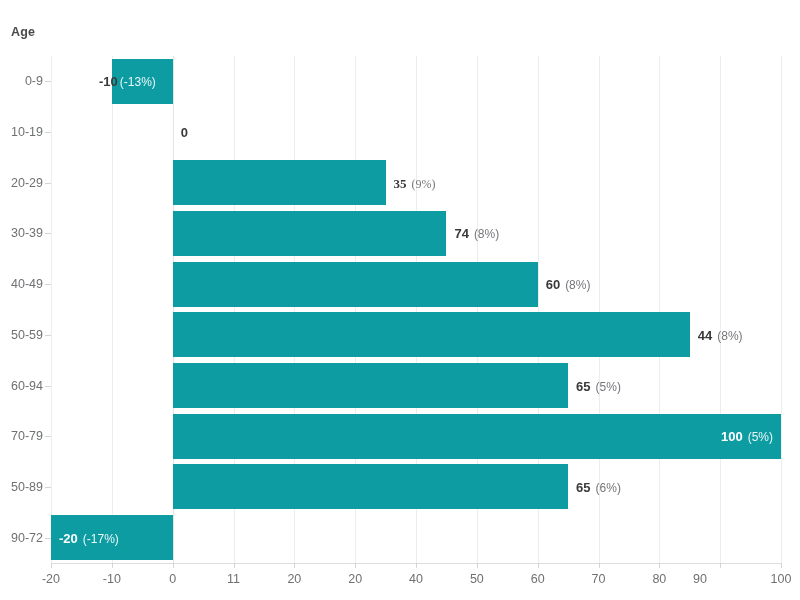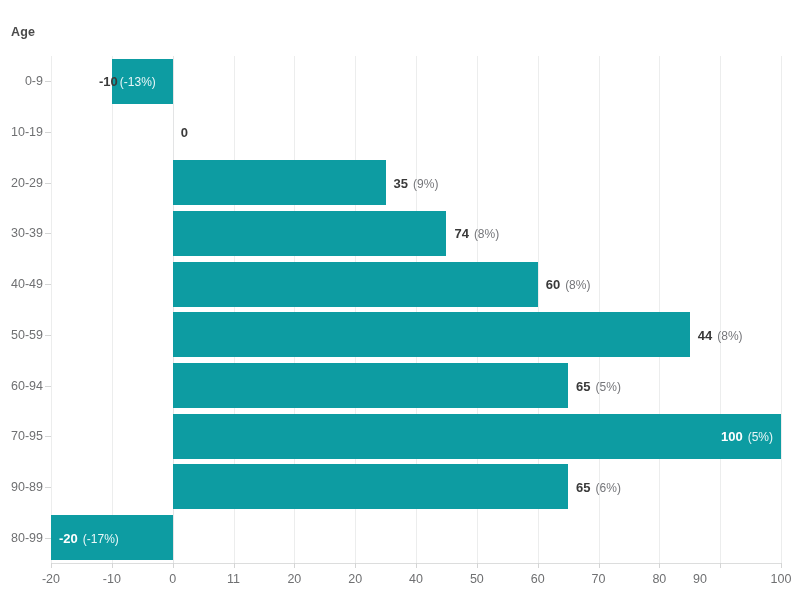--- a/index.html
+++ b/index.html
@@ -116,21 +116,21 @@
         <div class="bar" style="left: 121.667px; top: 205.65px; width: 365px; height: 45px; background: rgb(13, 156, 162);"></div>
         <div class="bar" style="left: 121.667px; top: 256.35px; width: 517.083px; height: 45px; background: rgb(13, 156, 162);"></div>
         <div class="bar" style="left: 121.667px; top: 307.05px; width: 395.417px; height: 45px; background: rgb(13, 156, 162);"></div>
         <div class="bar" style="left: 121.667px; top: 357.75px; width: 608.333px; height: 45px; background: rgb(13, 156, 162);"></div>
         <div class="bar" style="left: 121.667px; top: 408.45px; width: 395.417px; height: 45px; background: rgb(13, 156, 162);"></div>
         <div class="bar" style="left: 0px; top: 459.15px; width: 121.667px; height: 45px; background: rgb(13, 156, 162);"></div>
       </div>
     <div id="vlabels">
         <div class="vlabel inside" style="top: 25.35px; left: 68.8333px;"><span class="num" style="color: rgb(58, 58, 58); position: absolute; right: calc(100% + 2px);">-10</span><span class="pct" style="margin-left: 0px; margin-top: 40px;">(-13%)</span></div>
         <div class="vlabel" style="top: 76.05px; left: 129.667px;"><span class="num">0</span></div>
-        <div class="vlabel" style="top: 126.75px; left: 342.583px;"><span class="num">35</span><span class="pct">(9%)</span></div>
+        <div class="vlabel" style="top: 126.75px; left: 342.583px; font-family: Liberation Serif, serif;"><span class="num">35</span><span class="pct">(9%)</span></div>
         <div class="vlabel" style="top: 177.45px; left: 403.417px;"><span class="num">74</span><span class="pct">(8%)</span></div>
         <div class="vlabel" style="top: 228.15px; left: 494.667px;"><span class="num">60</span><span class="pct">(8%)</span></div>
         <div class="vlabel" style="top: 278.85px; left: 646.75px;"><span class="num">44</span><span class="pct">(8%)</span></div>
         <div class="vlabel" style="top: 329.55px; left: 525.083px;"><span class="num">65</span><span class="pct">(5%)</span></div>
         <div class="vlabel inside" style="top: 380.25px; left: 722px; transform: translate(-100%, -50%);"><span class="num">100</span><span class="pct">(5%)</span></div>
         <div class="vlabel" style="top: 430.95px; left: 525.083px;"><span class="num">65</span><span class="pct">(6%)</span></div>
         <div class="vlabel inside" style="top: 481.65px; left: 8px;"><span class="num" style="color: rgb(255, 255, 255);">-20</span><span class="pct">(-17%)</span></div>
       </div>
   </div>
 
@@ -172,20 +172,20 @@
       <div class="ylabel" style="top: 182.75px; left: 0px;">20-29</div>
       <div class="ytick" style="top: 233.45px;"></div>
       <div class="ylabel" style="top: 233.45px; left: 0px;">30-39</div>
       <div class="ytick" style="top: 284.15px;"></div>
       <div class="ylabel" style="top: 284.15px; left: 0px;">40-49</div>
       <div class="ytick" style="top: 334.85px;"></div>
       <div class="ylabel" style="top: 334.85px; left: 0px;">50-59</div>
       <div class="ytick" style="top: 385.55px;"></div>
       <div class="ylabel" style="top: 385.55px; left: 0px;">60-94</div>
       <div class="ytick" style="top: 436.25px;"></div>
-      <div class="ylabel" style="top: 436.25px; left: 0px;">70-95</div>
+      <div class="ylabel" style="top: 436.25px; left: 0px;">70-79</div>
       <div class="ytick" style="top: 486.95px;"></div>
-      <div class="ylabel" style="top: 486.95px; left: 0px;">90-89</div>
+      <div class="ylabel" style="top: 486.95px; left: 0px;">50-89</div>
       <div class="ytick" style="top: 537.65px;"></div>
-      <div class="ylabel" style="top: 537.65px; left: 0px;">80-99</div>
+      <div class="ylabel" style="top: 537.65px; left: 0px;">90-72</div>
     </div>
 
 </div>
 
 </body></html>

